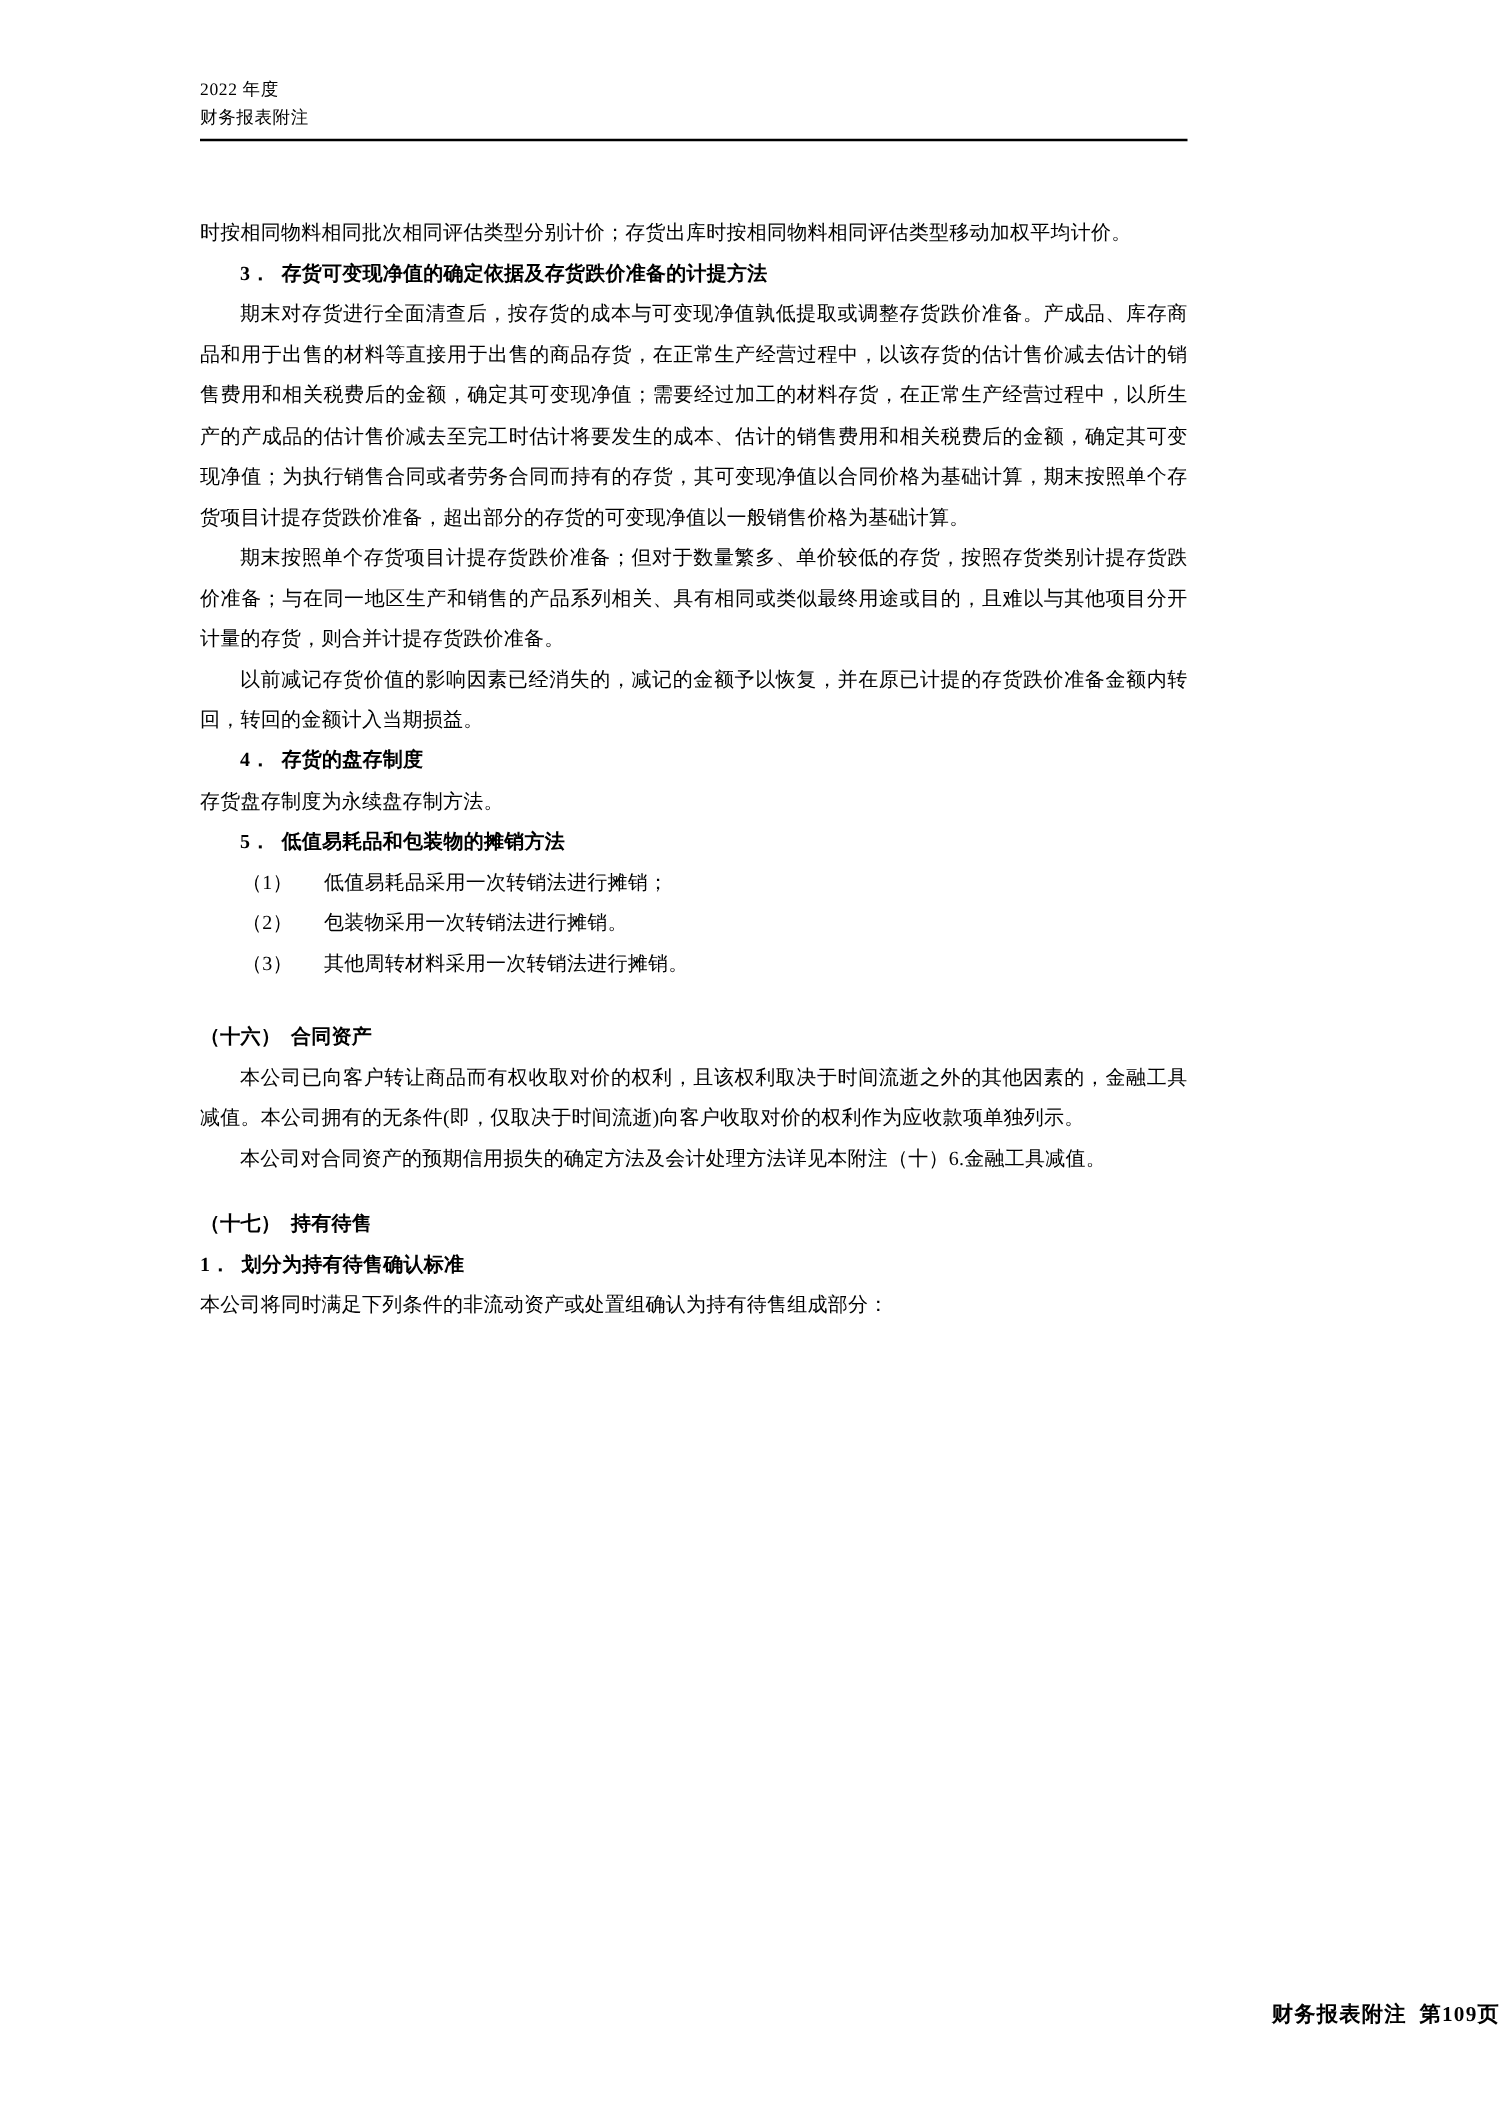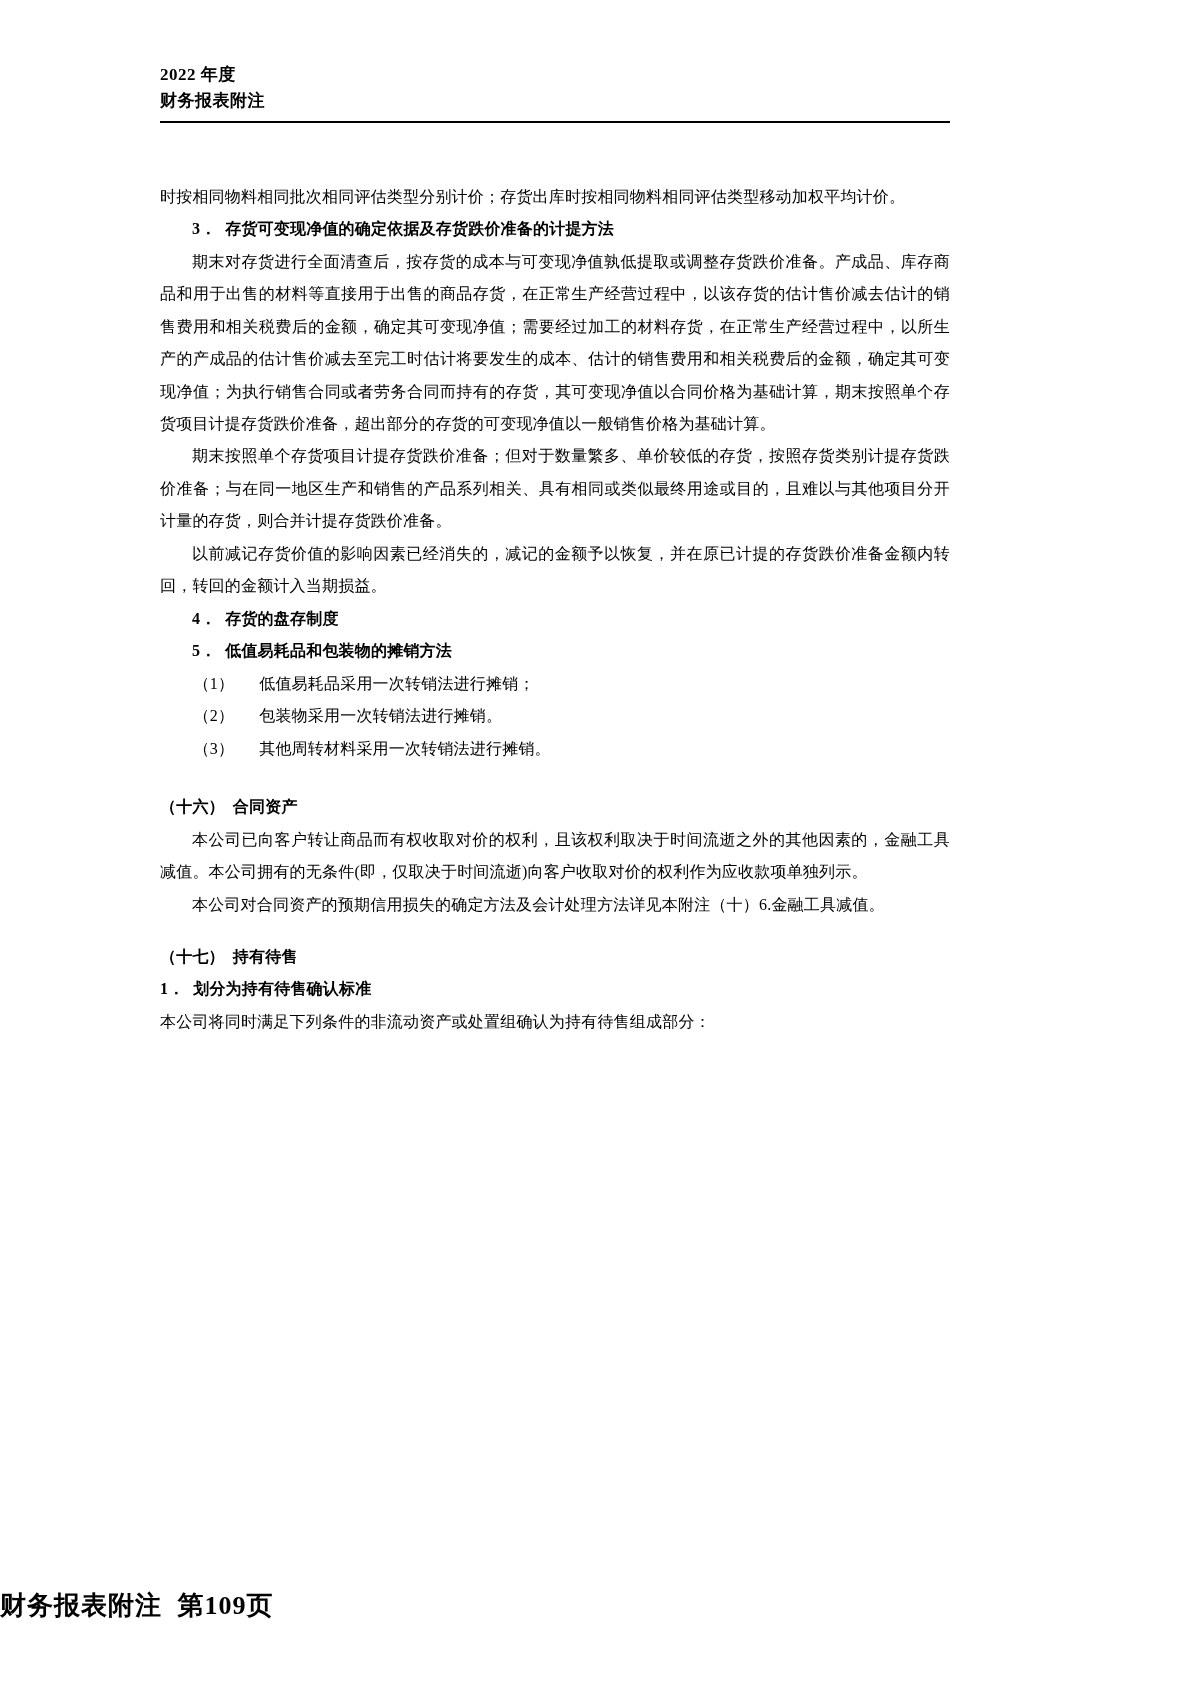--- a/index.html
+++ b/index.html
@@ -17,25 +17,24 @@
     font-family: "Liberation Serif", "DejaVu Serif", serif;
     color: #000;
   }
   .content {
     position: absolute;
     left: 160px;
     top: 62px;
     width: 790px;
   }
   .header-block {
-    font-size: 17px;
+    font-size: 14px;
     line-height: 1.55;
     letter-spacing: 0.5px;
     padding-bottom: 6px;
-    font-weight: bold;
   }
   .header-rule {
     border-bottom: 2px solid #000;
     width: 790px;
     margin-bottom: 0;
   }
   .body-area {
     margin-top: 58px;
     font-size: 16px;
     line-height: 2.03;
@@ -78,22 +77,22 @@
   .list-item .marker {
     display: inline-block;
     width: 4.1em;
   }
   .gap-md { height: 20px; }
   .footer {
     position: absolute;
     left: 0;
     right: 0;
     bottom: 76px;
-    text-align: left;
-    font-size: 26px;
+    text-align: right;
+    font-size: 17px;
     font-weight: bold;
     letter-spacing: 1px;
   }
   .footer .pg {
     margin-left: 0.6em;
     font-weight: bold;
   }
 </style>
 </head>
 <body>
@@ -119,20 +118,21 @@
       <p class="p-indent">期末对存货进行全面清查后，按存货的成本与可变现净值孰低提取或调整存货跌价准备。产成品、库存商品和用于出售的材料等直接用于出售的商品存货，在正常生产经营过程中，以该存货的估计售价减去估计的销售费用和相关税费后的金额，确定其可变现净值；需要经过加工的材料存货，在正常生产经营过程中，以所生产的产成品的估计售价减去至完工时估计将要发生的成本、估计的销售费用和相关税费后的金额，确定其可变现净值；为执行销售合同或者劳务合同而持有的存货，其可变现净值以合同价格为基础计算，期末按照单个存货项目计提存货跌价准备，超出部分的存货的可变现净值以一般销售价格为基础计算。</p>
 
       <p class="p-indent">期末按照单个存货项目计提存货跌价准备；但对于数量繁多、单价较低的存货，按照存货类别计提存货跌价准备；与在同一地区生产和销售的产品系列相关、具有相同或类似最终用途或目的，且难以与其他项目分开计量的存货，则合并计提存货跌价准备。</p>
 
       <p class="p-indent">以前减记存货价值的影响因素已经消失的，减记的金额予以恢复，并在原已计提的存货跌价准备金额内转回，转回的金额计入当期损益。</p>
 
       <p class="heading-num">
         <span class="num">4．</span><span>存货的盘存制度</span>
       </p>
 
+      <p class="p-noindent">存货盘存制度为永续盘存制方法。</p>
 
       <p class="heading-num">
         <span class="num">5．</span><span>低值易耗品和包装物的摊销方法</span>
       </p>
 
       <p class="list-item">
         <span class="marker">（1）</span><span>低值易耗品采用一次转销法进行摊销；</span>
       </p>
       <p class="list-item">
         <span class="marker">（2）</span><span>包装物采用一次转销法进行摊销。</span>

